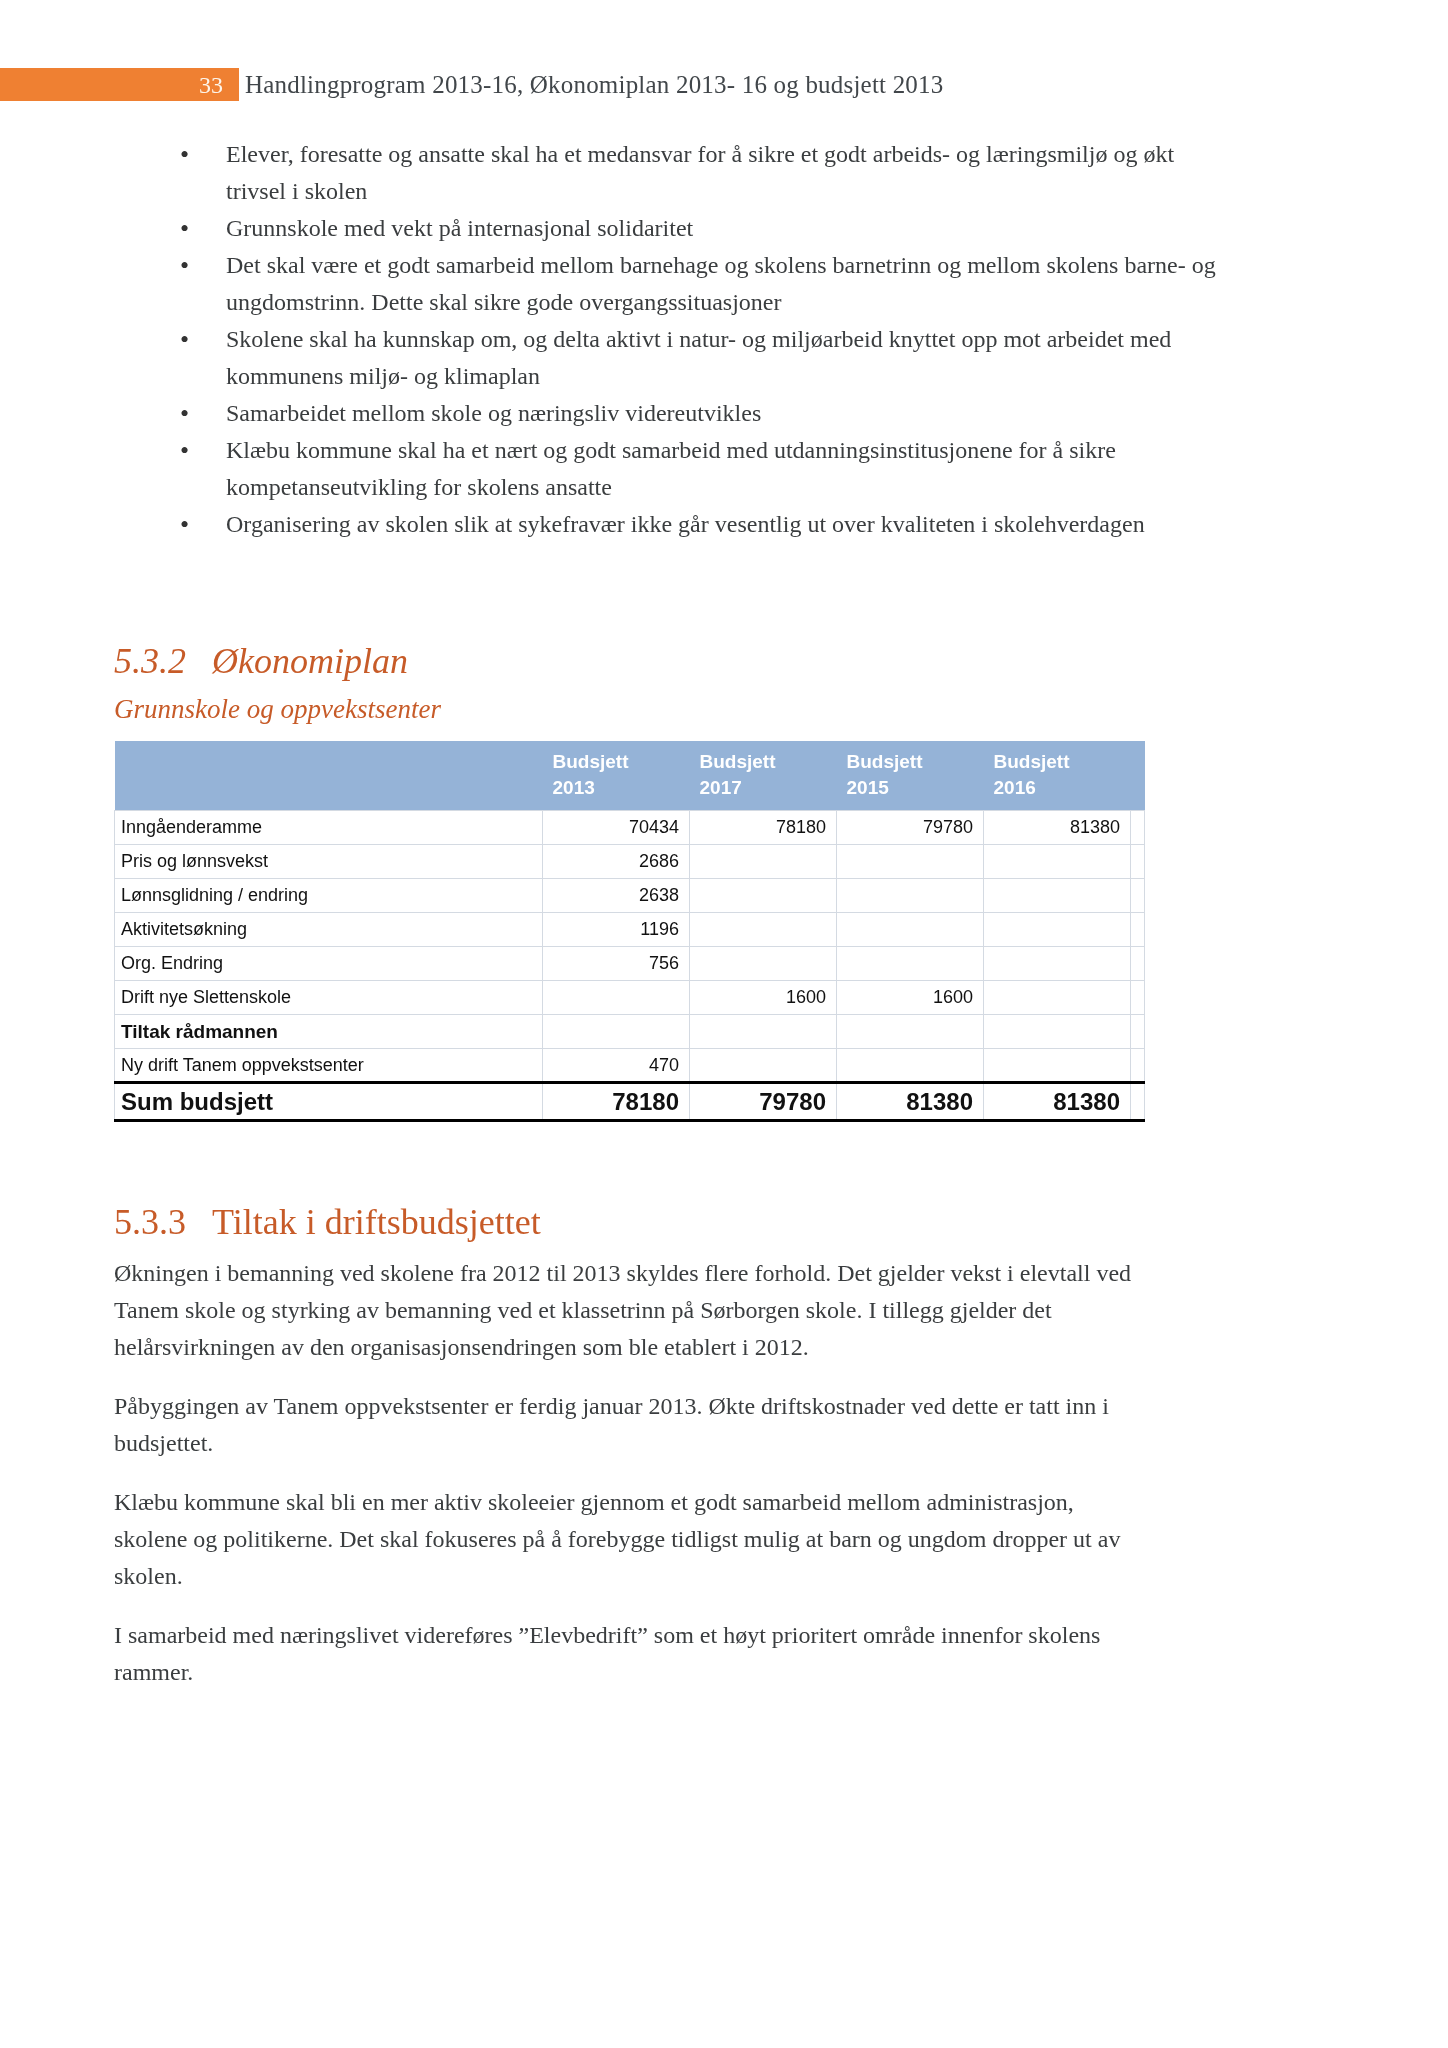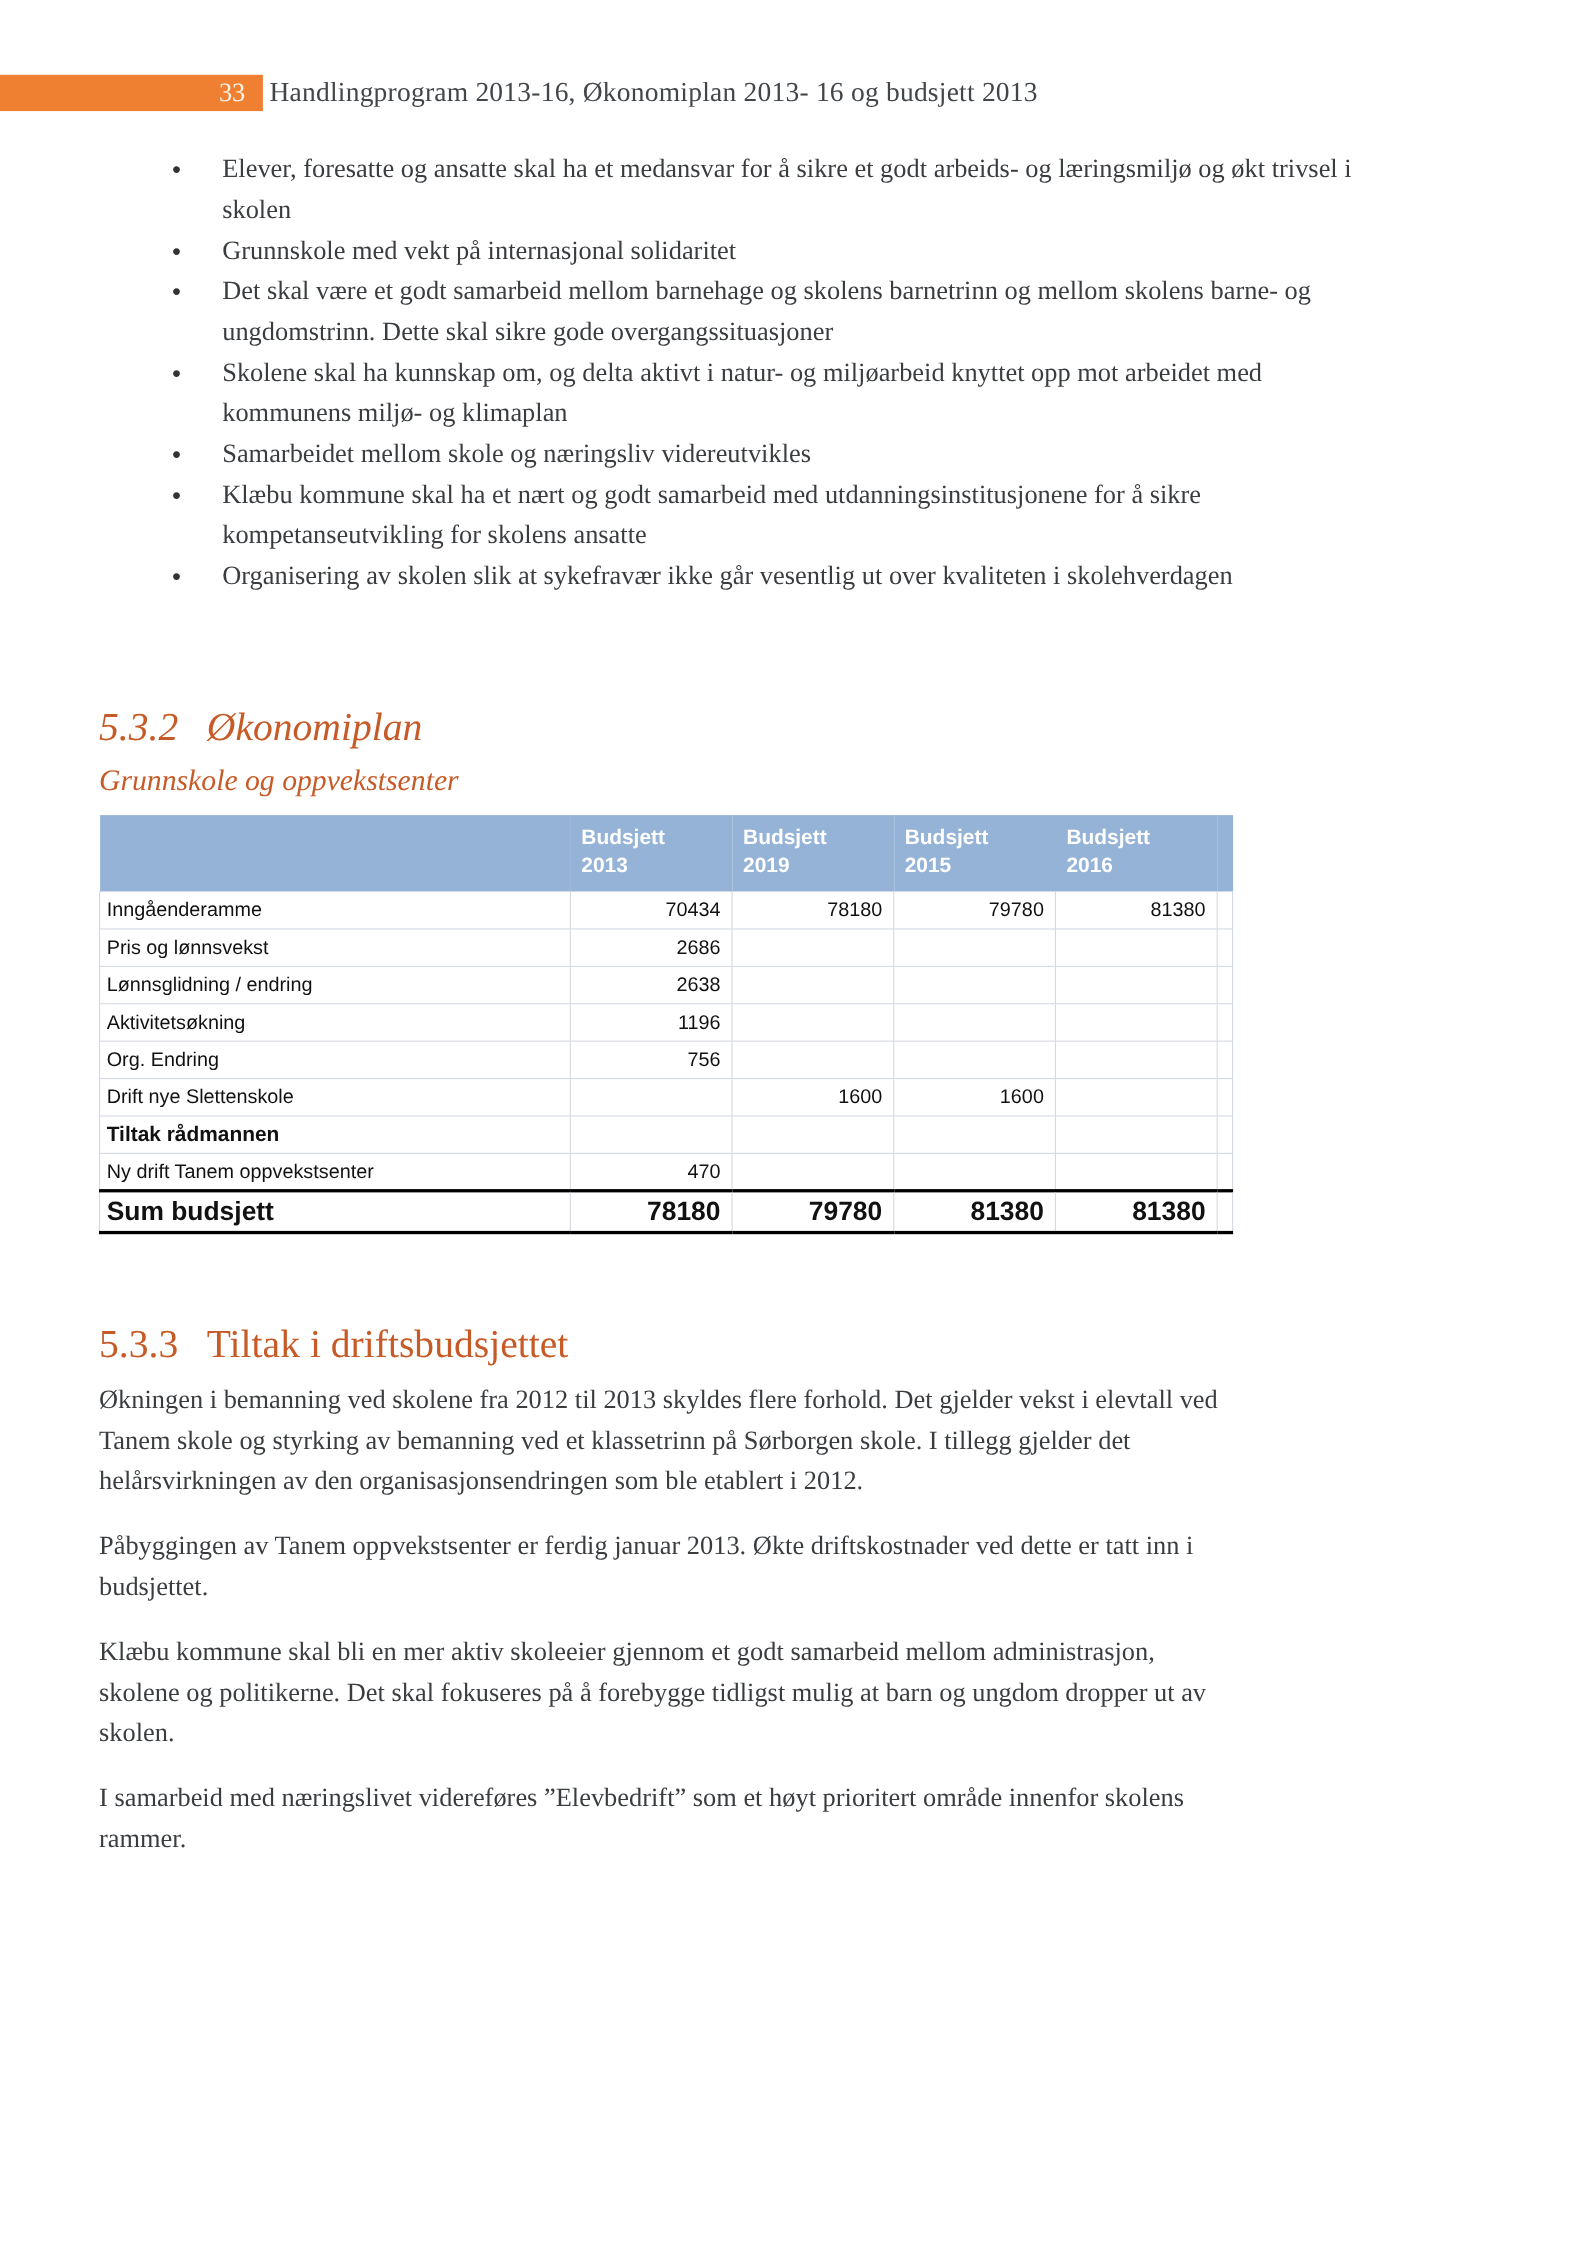--- a/index.html
+++ b/index.html
@@ -22,21 +22,21 @@
     padding-right:16px;
   }
   .pagenum-bar .num { color:#fdf4ea; font-size:24px; line-height:1; }
   .runhead .title {
     position:absolute; left:245px; top:68px; height:33px;
     display:flex; align-items:center;
     font-size:25px; color:#41464a; letter-spacing:0.2px;
     white-space:nowrap;
   }
   
-  .content { padding:0 210px 0 90px; }
+  .content { padding:0 210px 0 114px; }
   
   ul.bullets { list-style:none; margin-top:36px; }
   ul.bullets li {
     position:relative;
     padding-left:112px;
     font-size:24px; line-height:37px;
     color:#3a3d3f;
   }
   ul.bullets li::before {
     content:"\2022";
@@ -139,21 +139,21 @@
         </colgroup>
         <thead>
           <tr>
             <th class="first"></th>
             <th>
               <span>Budsjett</span><br>
               <span>2013</span>
             </th>
             <th>
               <span>Budsjett</span><br>
-              <span>2019</span>
+              <span>2017</span>
             </th>
             <th>
               <span>Budsjett</span><br>
               <span>2015</span>
             </th>
             <th>
               <span>Budsjett</span><br>
               <span>2016</span>
             </th>
             <th></th>

